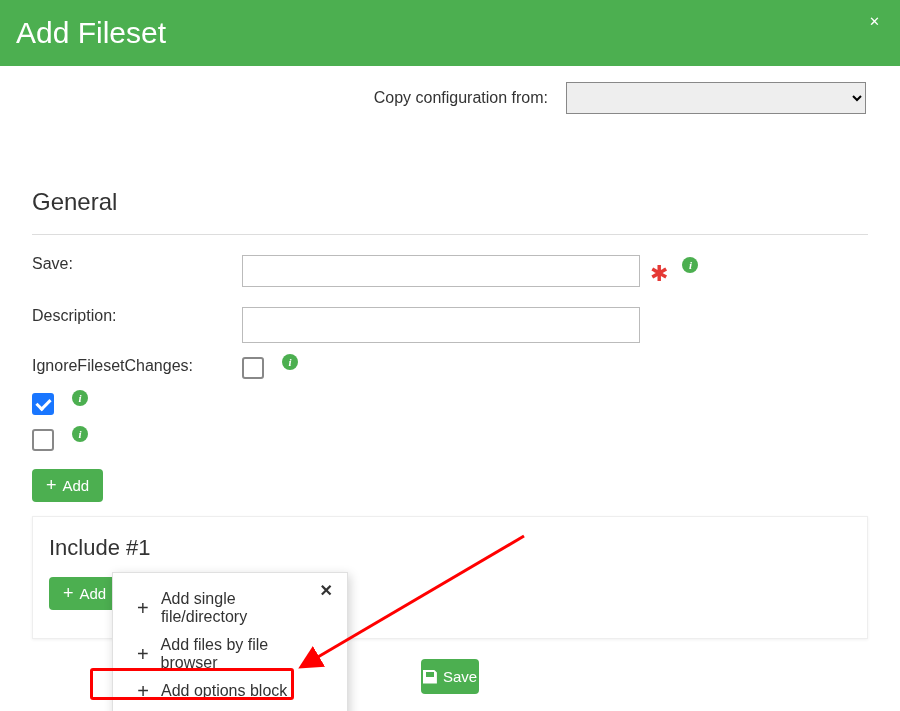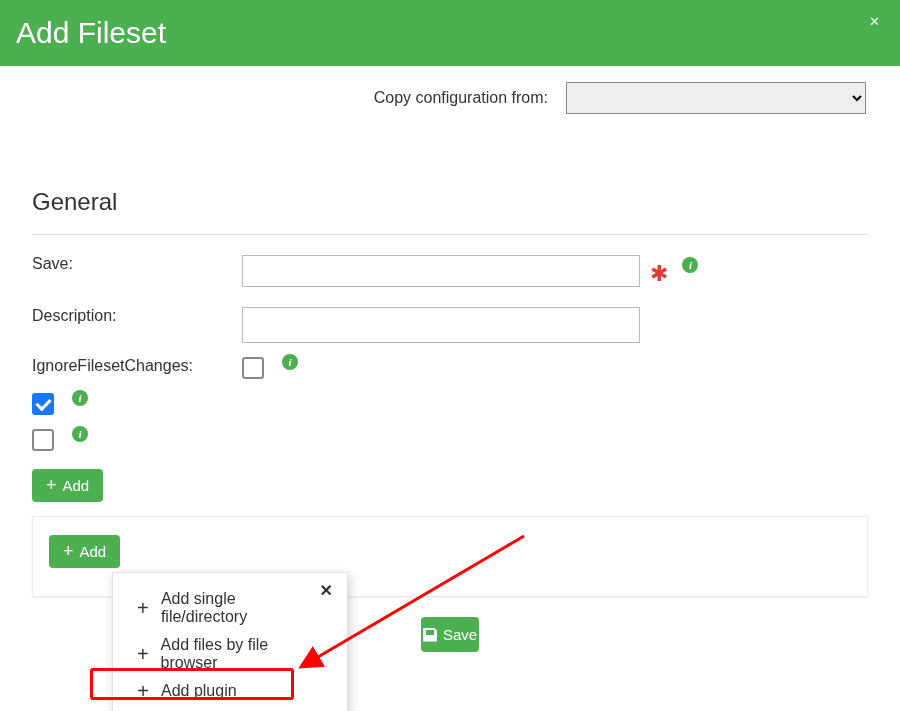--- a/index.html
+++ b/index.html
@@ -266,20 +266,21 @@
     <span class="chk"></span>
     <span class="info-badge">i</span>
   </div>
 
   <button class="btn add-btn-1">
     <span class="plus">+</span>
     <span>Add</span>
   </button>
 
   <div class="include-card">
+    <h3 class="include-title">Include #1</h3>
     <button class="btn">
       <span class="plus">+</span>
       <span>Add</span>
     </button>
   </div>
 
   <div class="save-row">
     <button class="btn save-btn">
       <span class="save-icon"></span>
       <span>Save</span>
@@ -293,20 +294,24 @@
     <div class="dd-item">
       <span class="dd-plus">+</span>
       <span>Add single file/directory</span>
     </div>
     <div class="dd-item">
       <span class="dd-plus">+</span>
       <span>Add files by file browser</span>
     </div>
     <div class="dd-item">
       <span class="dd-plus">+</span>
+      <span>Add options block</span>
+    </div>
+    <div class="dd-item">
+      <span class="dd-plus">+</span>
       <span>Add plugin</span>
     </div>
   </div>
 </div>
 
 <div class="annot-box"></div>
 <svg class="annot-arrow" viewBox="0 0 236 150">
   <defs>
     <marker id="ah" markerWidth="8" markerHeight="8" refX="5" refY="4" orient="auto">
       <path d="M0,0 L8,4 L0,8 Z" fill="#ff0000"></path>

